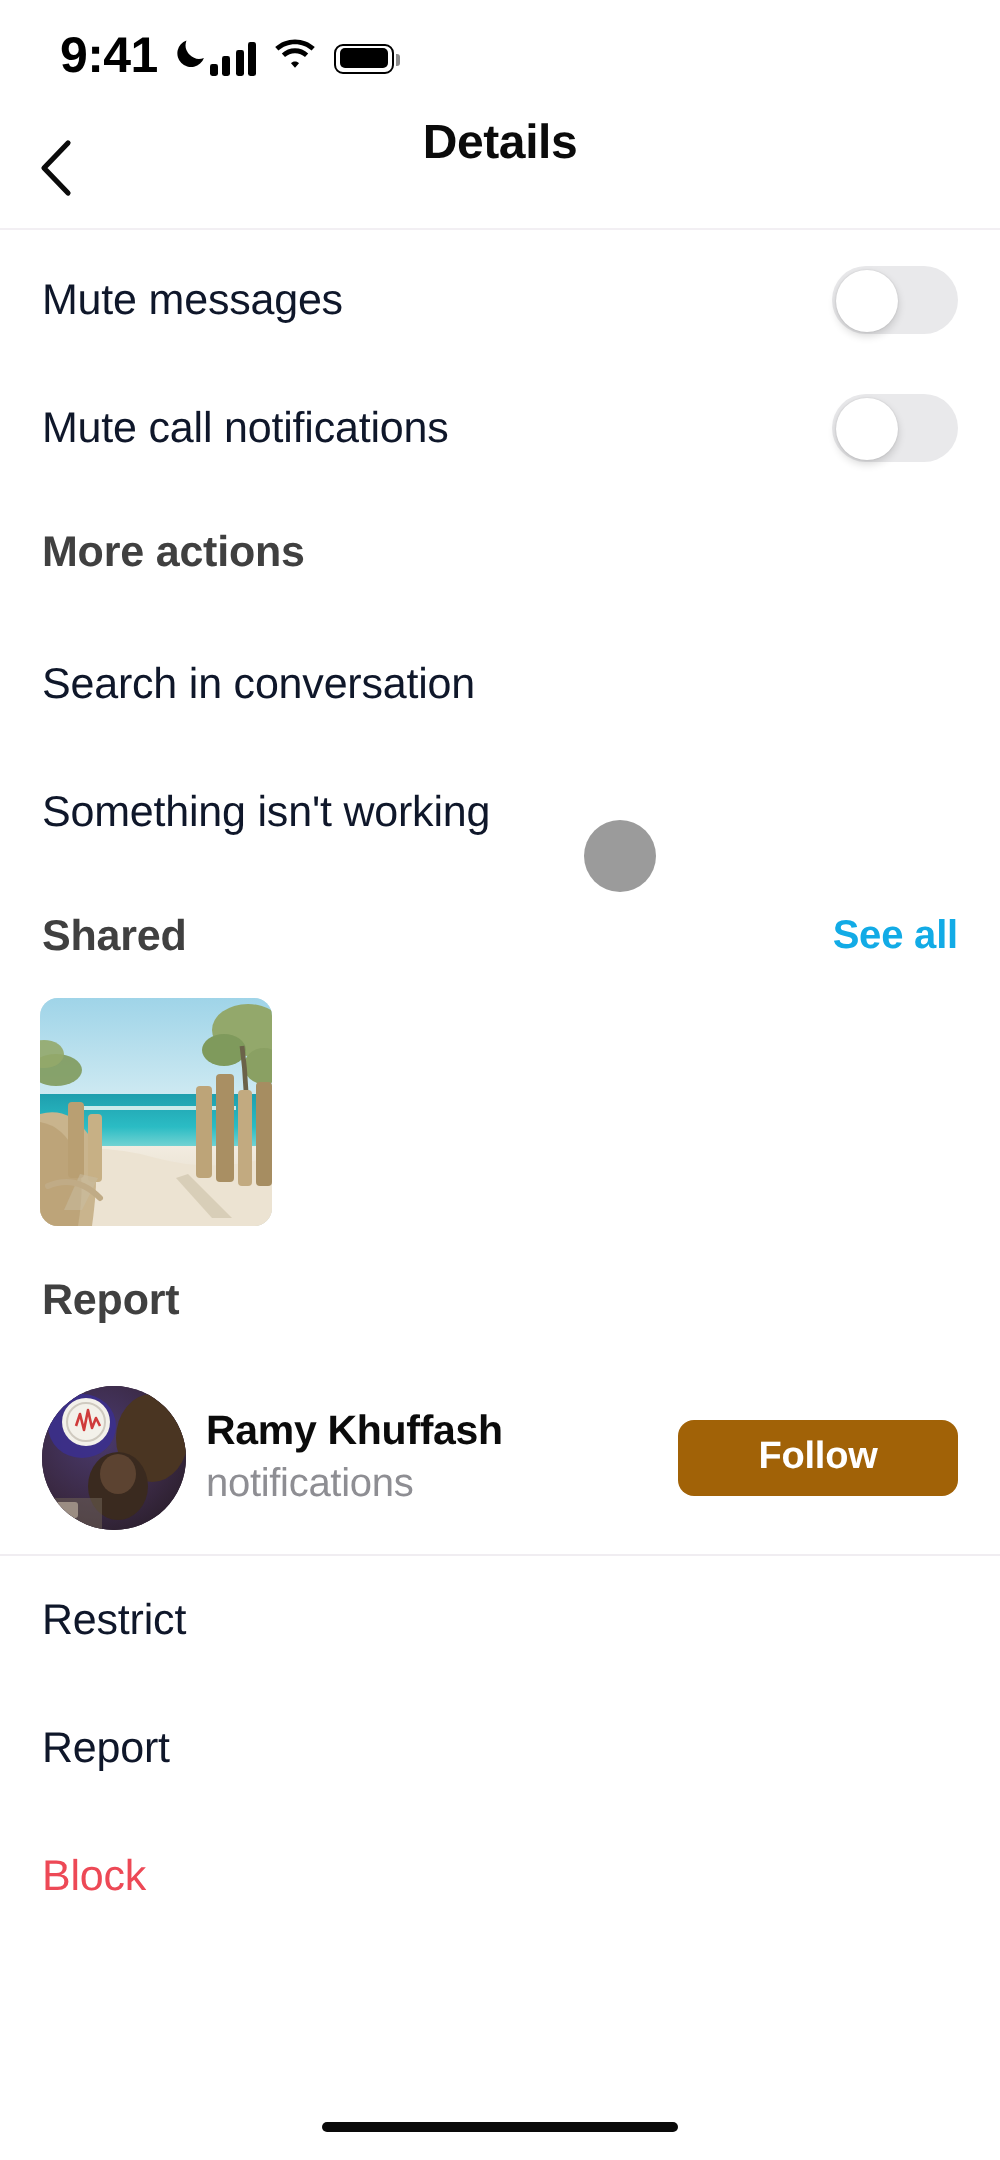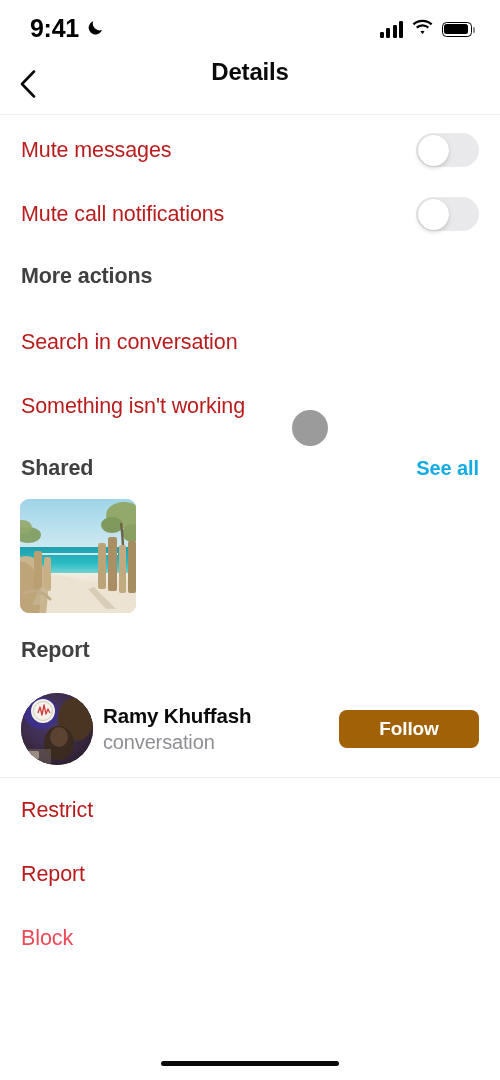--- a/index.html
+++ b/index.html
@@ -21,21 +21,21 @@
     background: #ffffff;
   }
 
   
   .status-bar {
     position: absolute;
     left: 0; top: 0;
     width: 500px; height: 58px;
     display: flex;
     align-items: center;
-    justify-content: space-between;
+    justify-content: flex-start;
     padding: 0 28px 0 30px;
     box-sizing: border-box;
   }
   .status-left {
     display: flex;
     align-items: center;
     gap: 7px;
   }
   .status-time {
     font-size: 25px;
@@ -127,21 +127,21 @@
     display: flex;
     align-items: center;
     justify-content: space-between;
     padding: 0 21px;
     box-sizing: border-box;
     width: 500px;
     height: 64px;
   }
   .row-label {
     font-size: 21.5px;
-    color: #b91c1c;
+    color: #0f172a;
     letter-spacing: -0.1px;
   }
   .row-label.danger { color: #ed4956; }
 
   
   .toggle {
     width: 63px; height: 34px;
     border-radius: 17px;
     background: #e9e9eb;
     position: relative;
@@ -437,21 +437,21 @@
         <path d="M17 20 l2 -6 2 8 2 -10 2 9 2 -5 2 4" stroke="#cf3b3b" stroke-width="1.3" fill="none" stroke-linejoin="round"></path>
         <ellipse cx="55" cy="26" rx="18" ry="22" fill="#4a3522"></ellipse>
         <ellipse cx="38" cy="50" rx="15" ry="17" fill="#3a2a1f"></ellipse>
         <ellipse cx="38" cy="44" rx="9" ry="10" fill="#5c4331"></ellipse>
         <rect x="0" y="56" width="30" height="16" fill="#6f6256" opacity=".55"></rect>
         <rect x="4" y="58" width="14" height="8" rx="1.5" fill="#c9bda8" opacity=".6"></rect>
       </svg>
     </div>
     <div class="member-text">
       <span class="member-name">Ramy Khuffash</span>
-      <span class="member-handle">conversation</span>
+      <span class="member-handle">notifications</span>
     </div>
     <button class="follow-btn">Follow</button>
   </div>
 
   <div class="divider" style="top:777px;"></div>
 
   <div class="section" style="top:778px;">
     <div class="row">
       <span class="row-label">Restrict</span>
     </div>

